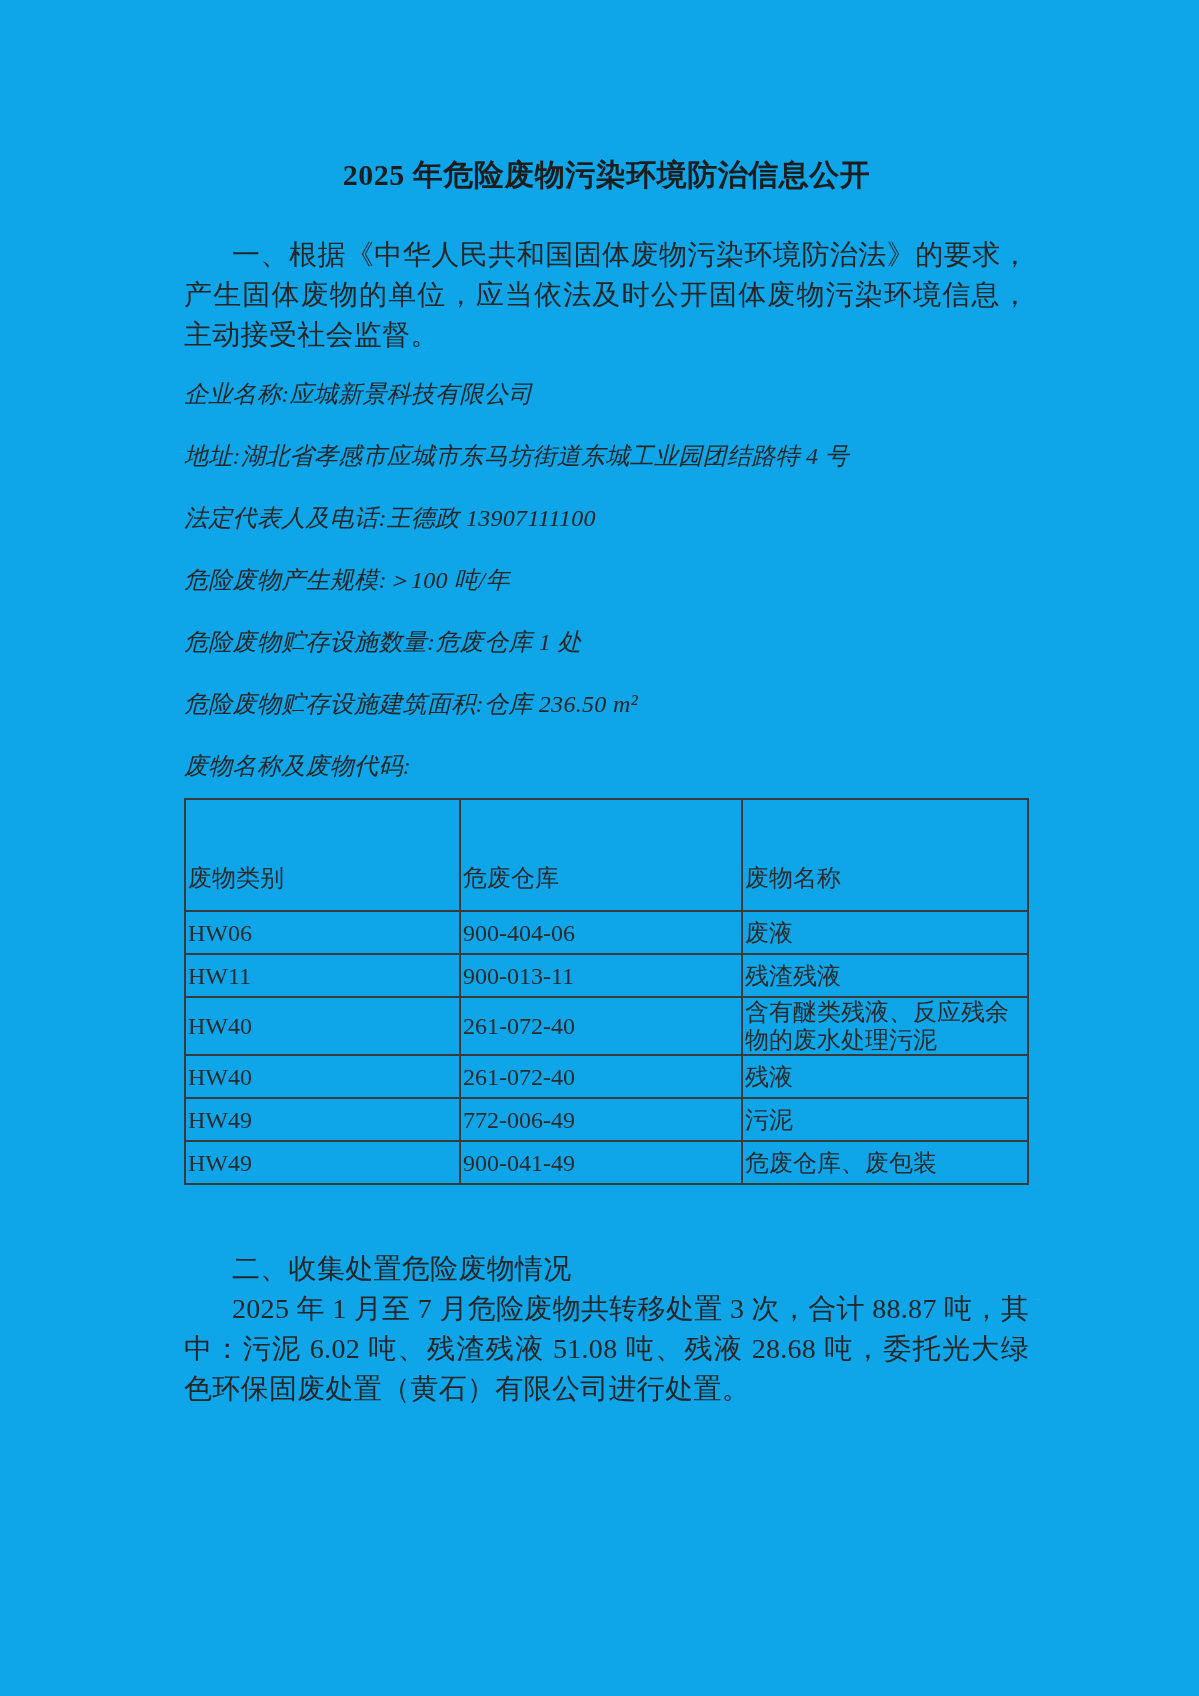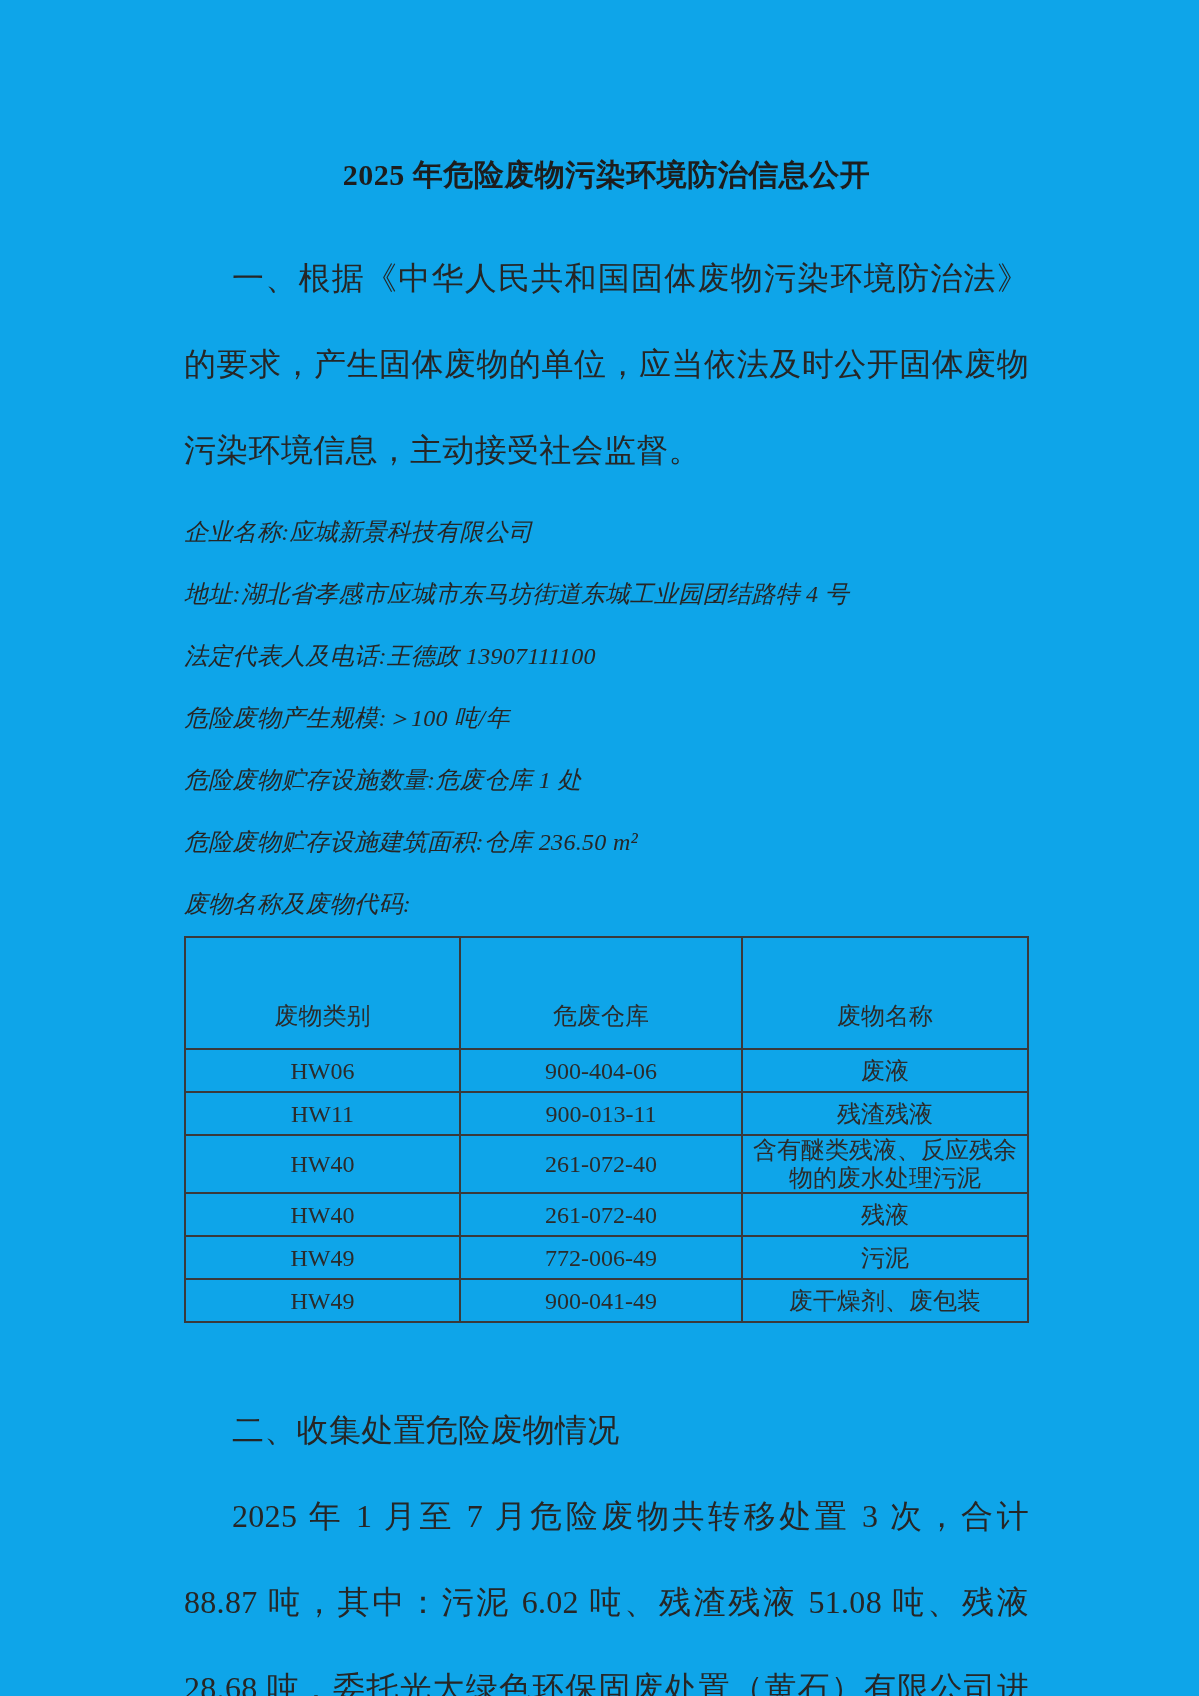--- a/index.html
+++ b/index.html
@@ -22,22 +22,22 @@
     margin: 0;
     font-size: 30px;
     line-height: 50px;
     font-weight: 700;
     text-align: center;
     color: #1d1d1d;
     letter-spacing: 0.5px;
   }
   .para {
     margin: 0;
-    font-size: 32px;
-    line-height: 86px;
+    font-size: 28px;
+    line-height: 40px;
     text-align: justify;
     letter-spacing: 0.3px;
   }
   .indent { text-indent: 48px; }
   .lead-para { margin-top: 35px; }
   .info-block { margin-top: 8px; font-style: italic; }
   .info-line {
     margin: 0;
     font-size: 24px;
     line-height: 62px;
@@ -48,21 +48,21 @@
     table-layout: fixed;
     border-collapse: collapse;
     margin-top: 1px;
   }
   .waste-table col.c1 { width: 275px; }
   .waste-table col.c2 { width: 282px; }
   .waste-table th, .waste-table td {
     border: 2px solid #3a3a3a;
     font-weight: 400;
     font-size: 24px;
-    text-align: center;
+    text-align: left;
     padding: 0 2px;
     color: #2b2b2b;
   }
   .waste-table thead th {
     height: 92px;
     vertical-align: bottom;
     padding-bottom: 18px;
     line-height: 28px;
   }
   .waste-table tbody td {
@@ -126,21 +126,21 @@
         <td>残液</td>
       </tr>
       <tr>
         <td>HW49</td>
         <td>772-006-49</td>
         <td>污泥</td>
       </tr>
       <tr>
         <td>HW49</td>
         <td>900-041-49</td>
-        <td>废干燥剂、废包装</td>
+        <td>危废仓库、废包装</td>
       </tr>
     </tbody>
   </table>
 
   <p class="para indent section2-heading">二、收集处置危险废物情况</p>
 
   <p class="para indent">2025 年 1 月至 7 月危险废物共转移处置 3 次，合计 88.87 吨，其中：污泥 6.02 吨、残渣残液 51.08 吨、残液 28.68 吨，委托光大绿色环保固废处置（黄石）有限公司进行处置。</p>
 
 </div>
 

